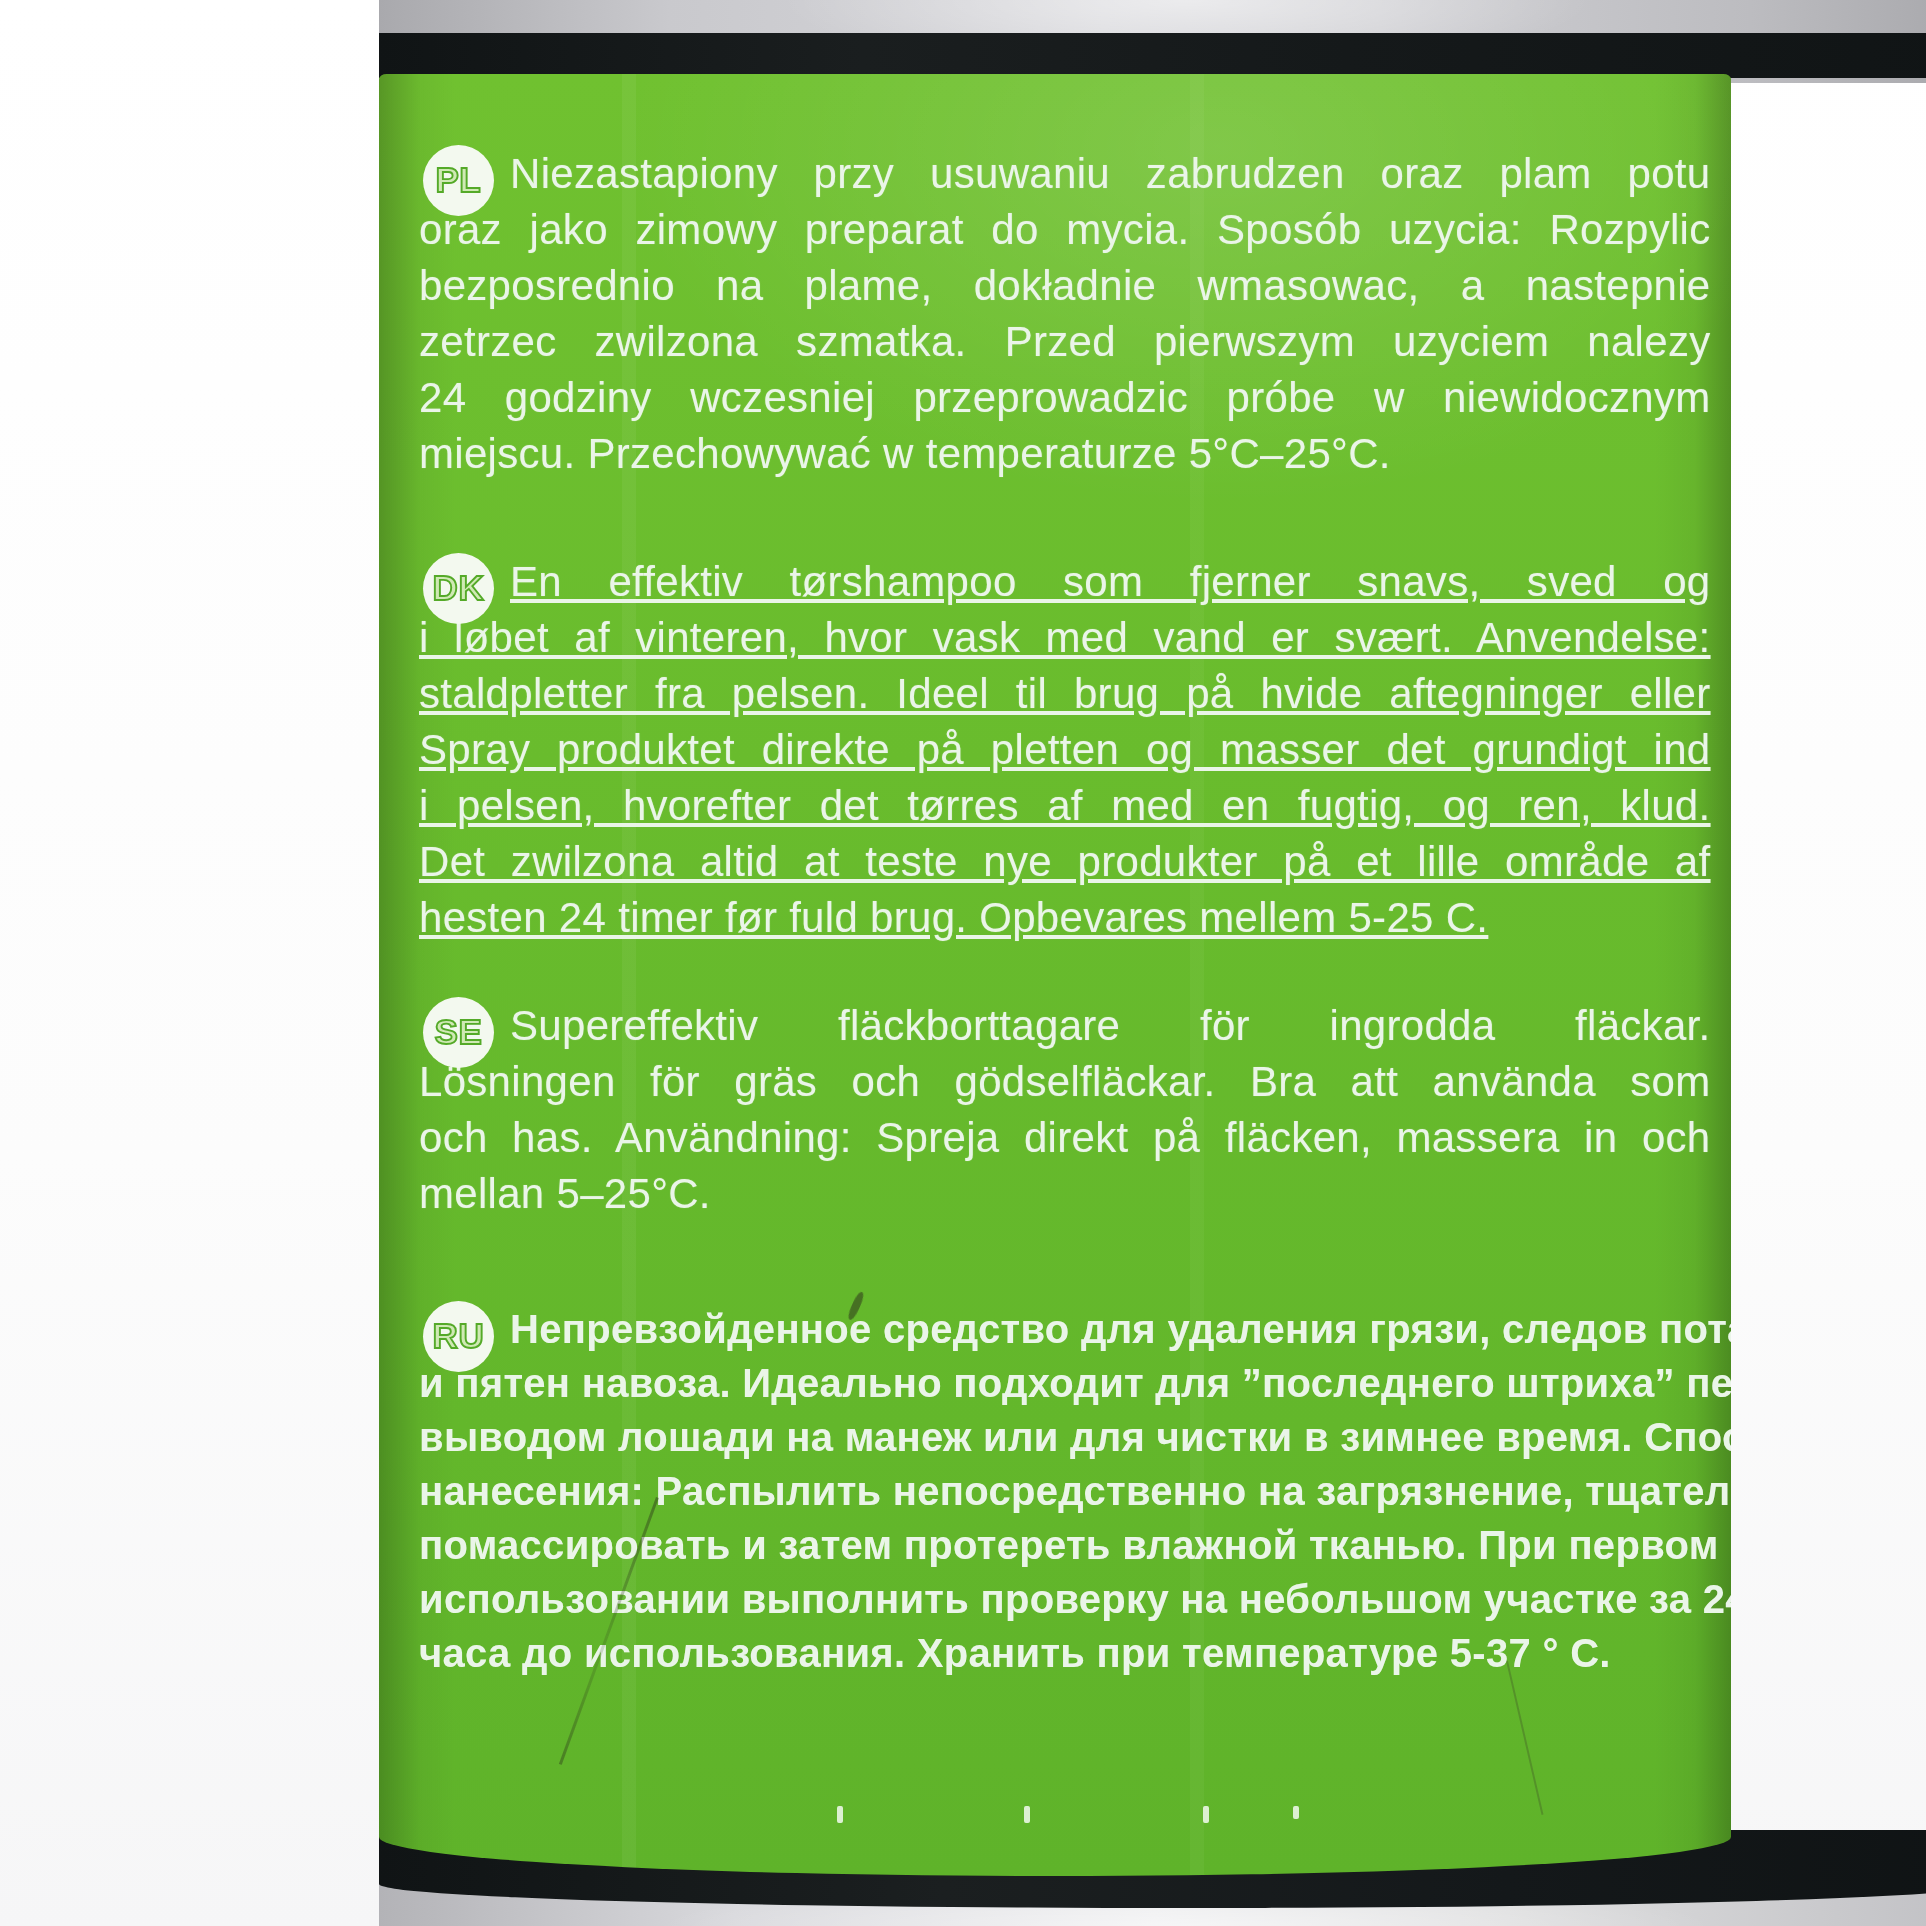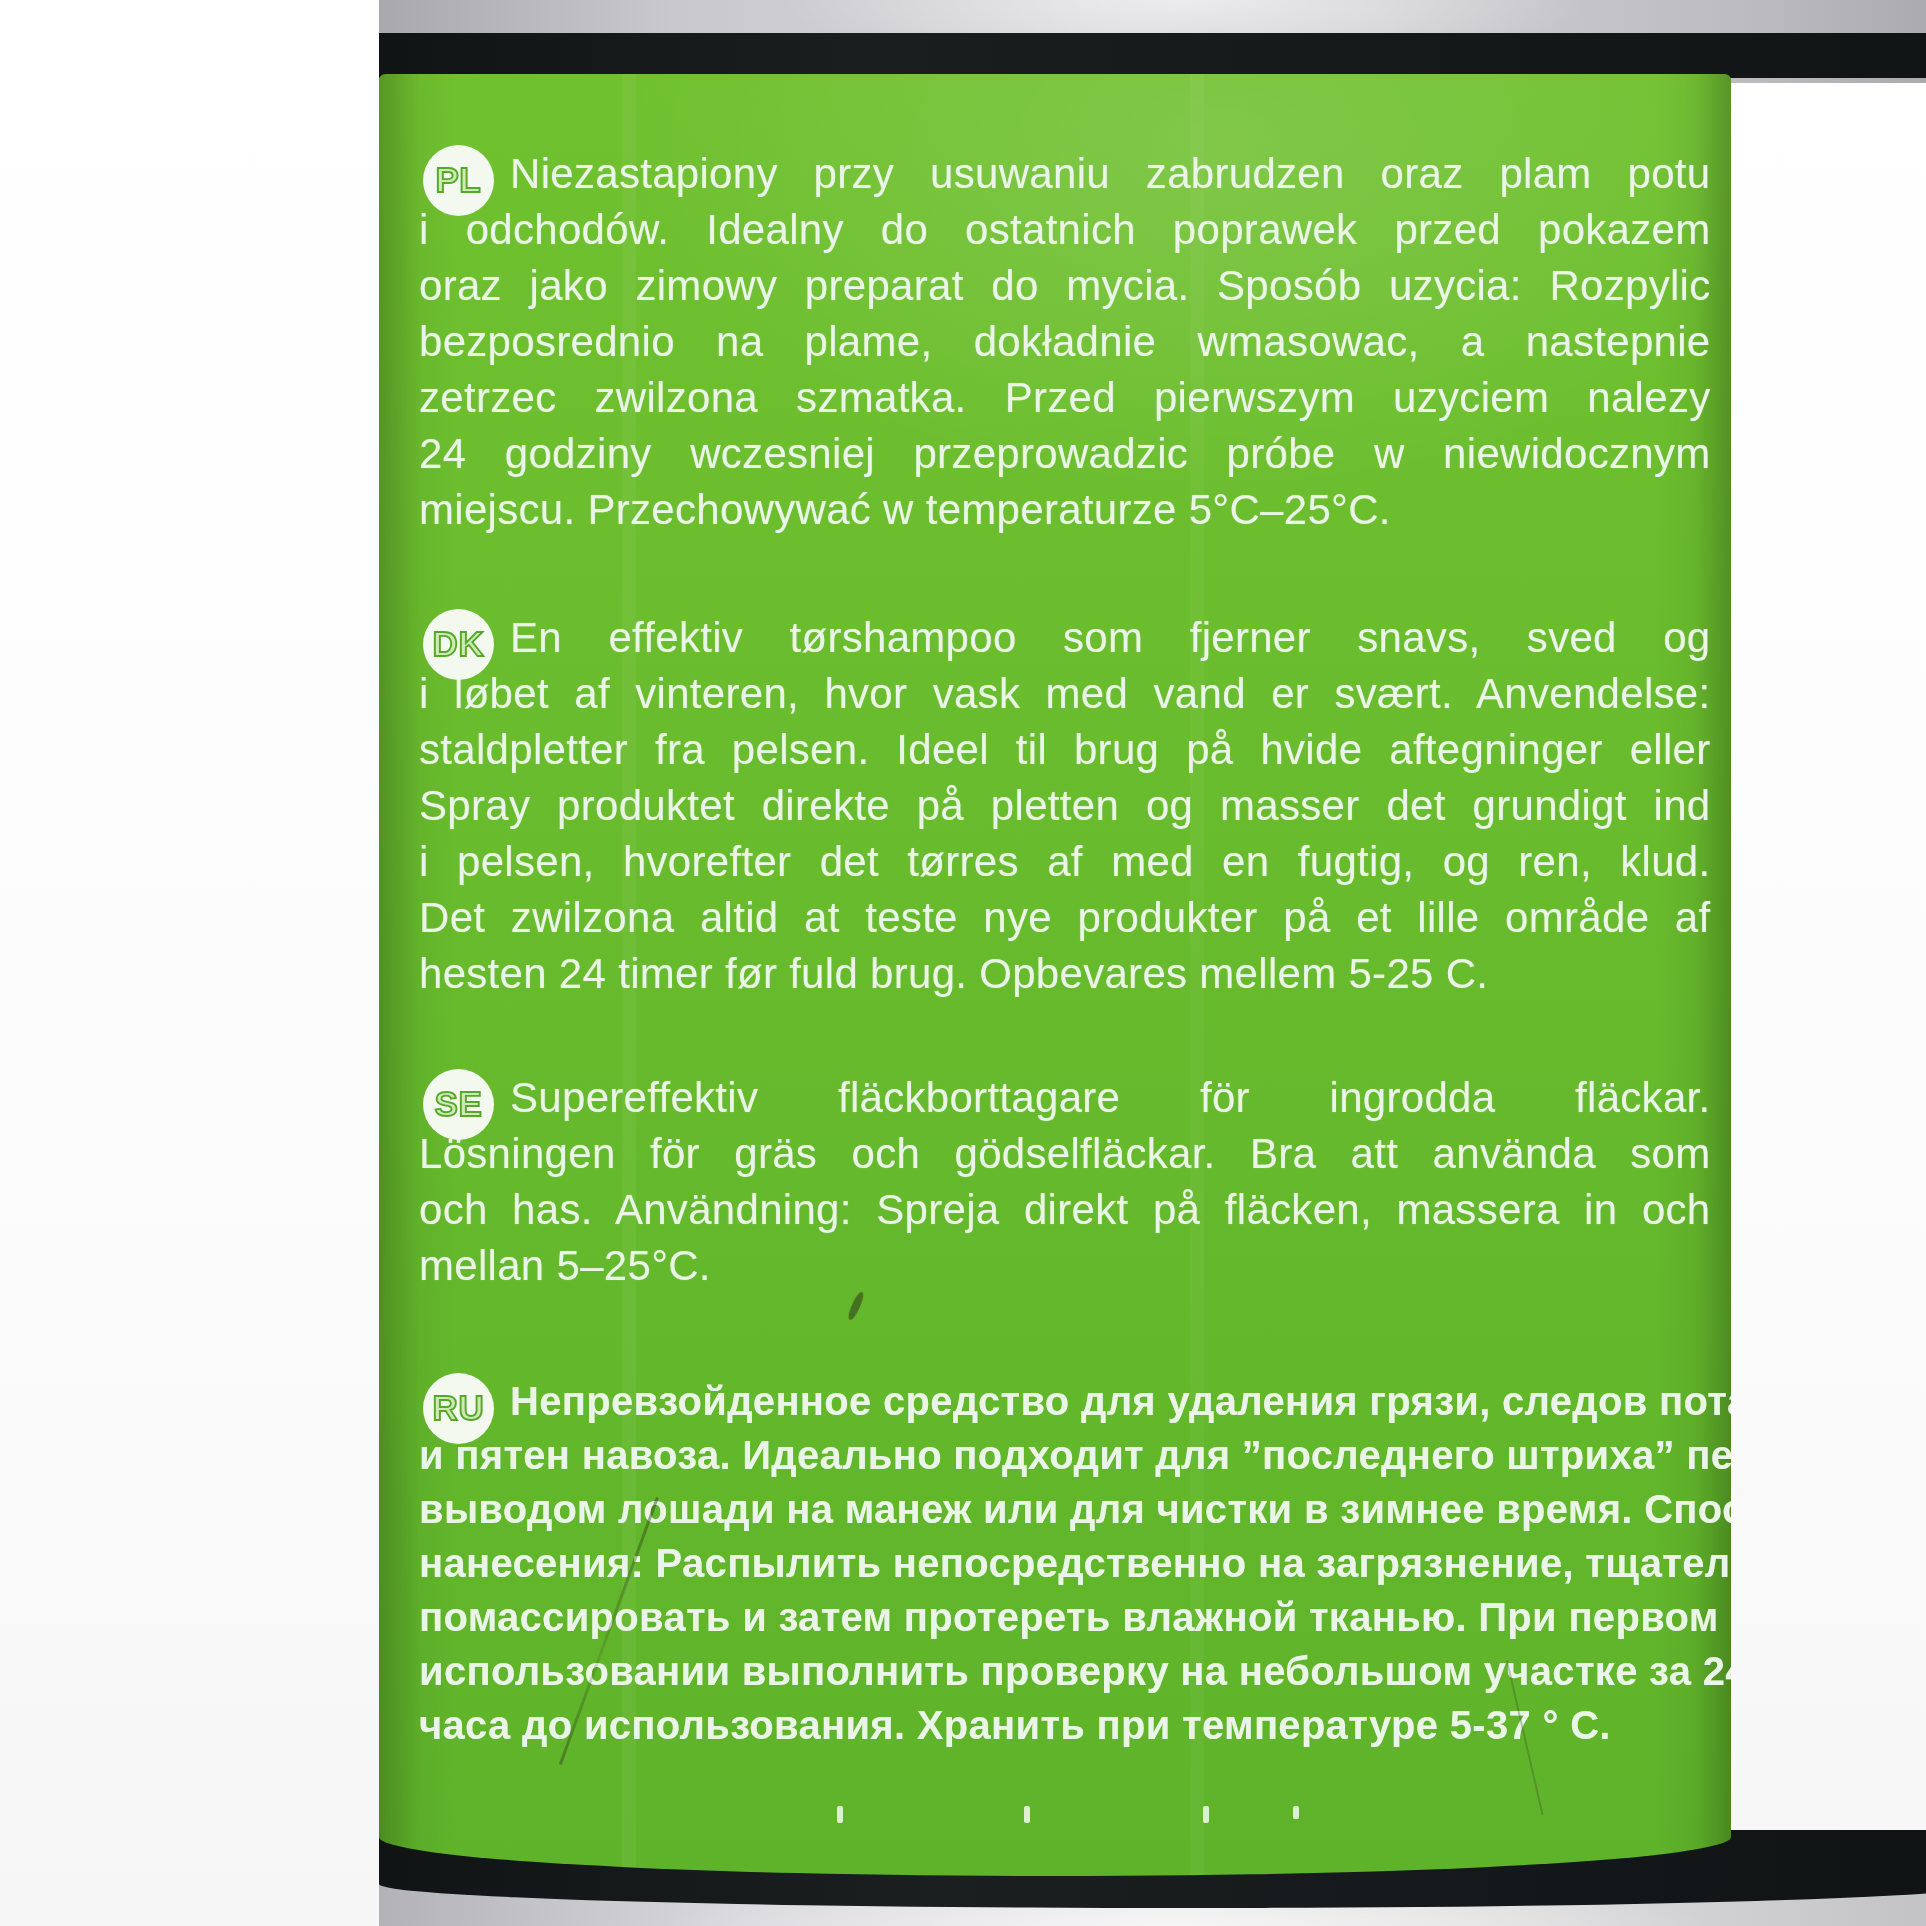--- a/index.html
+++ b/index.html
@@ -73,21 +73,21 @@
   .line.first { padding-left: 91px; }
   .sec-pl .line, .sec-dk .line, .sec-se .line {
     font-size: 42px; line-height: 56px; font-weight: 400;
     text-shadow: 0 0 1.3px rgba(235,248,230,0.35);
   }
   .sec-ru .line {
     font-size: 40px; line-height: 54px; font-weight: 700;
     text-shadow: 0 0 0.6px rgba(235,248,230,0.3);
   }
   .sec-pl { margin-bottom: 72px; }
-  .sec-dk { margin-bottom: 68px; }
+  .sec-dk { margin-bottom: 52px; text-decoration: underline; }
   .sec-se { margin-bottom: 80px; }
 
   
   .mark { position: absolute; z-index: 3; pointer-events: none; }
   .mark-speck { left: 473px; top: 1217px; width: 8.3px; height: 29.5px;
     background: rgba(45,52,28,0.55); border-radius: 45%; transform: rotate(24deg);
     filter: blur(0.6px); }
   .mark-scratch-1 { left: 277px; top: 1423px; width: 2.6px; height: 284px;
     background: linear-gradient(180deg, rgba(40,48,24,0.45), rgba(40,48,24,0.15) 60%, rgba(40,48,24,0.4));
     transform: rotate(20deg); transform-origin: top left; filter: blur(0.3px); }
@@ -107,21 +107,20 @@
 
     <div class="silver-top"></div>
     <div class="band-top"></div>
 
     <div class="label">
 
       <div class="section sec-pl">
         <span class="badge">PL</span>
         <div class="lines">
             <div class="line first">Niezastapiony przy usuwaniu zabrudzen oraz plam potu</div>
-            <div class="line">i odchodów. Idealny do ostatnich poprawek przed pokazem</div>
             <div class="line">oraz jako zimowy preparat do mycia. Sposób uzycia: Rozpylic</div>
             <div class="line">bezposrednio na plame, dokładnie wmasowac, a nastepnie</div>
             <div class="line">zetrzec zwilzona szmatka. Przed pierwszym uzyciem nalezy</div>
             <div class="line">24 godziny wczesniej przeprowadzic próbe w niewidocznym</div>
             <div class="line last">miejscu. Przechowywać w temperaturze 5°C–25°C.</div>
           </div>
       </div>
 
       <div class="section sec-dk">
         <span class="badge">DK</span>

